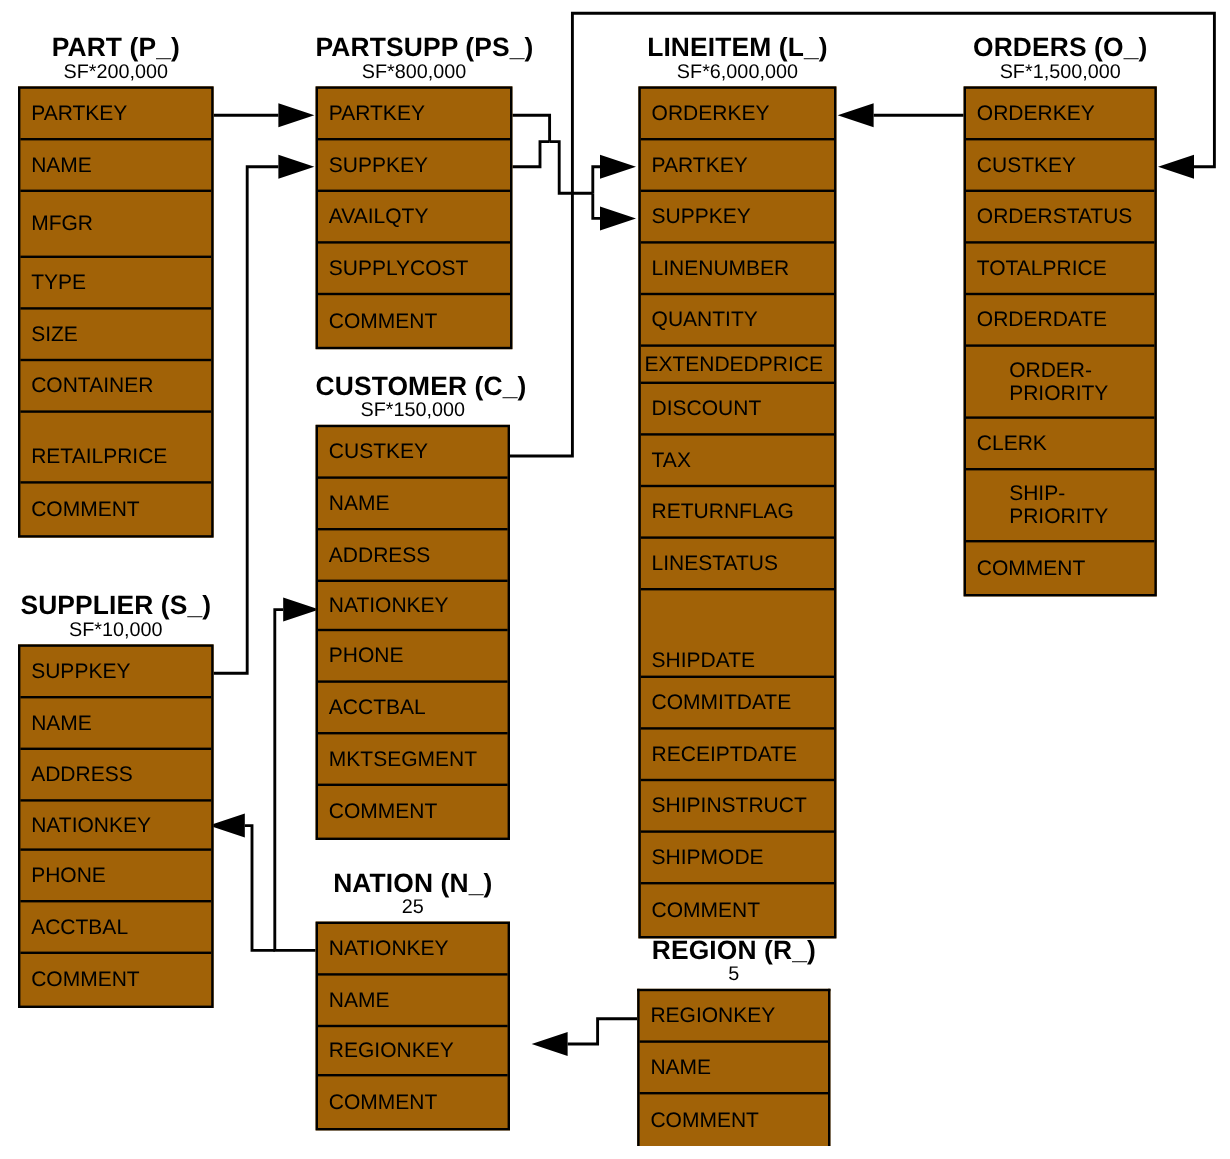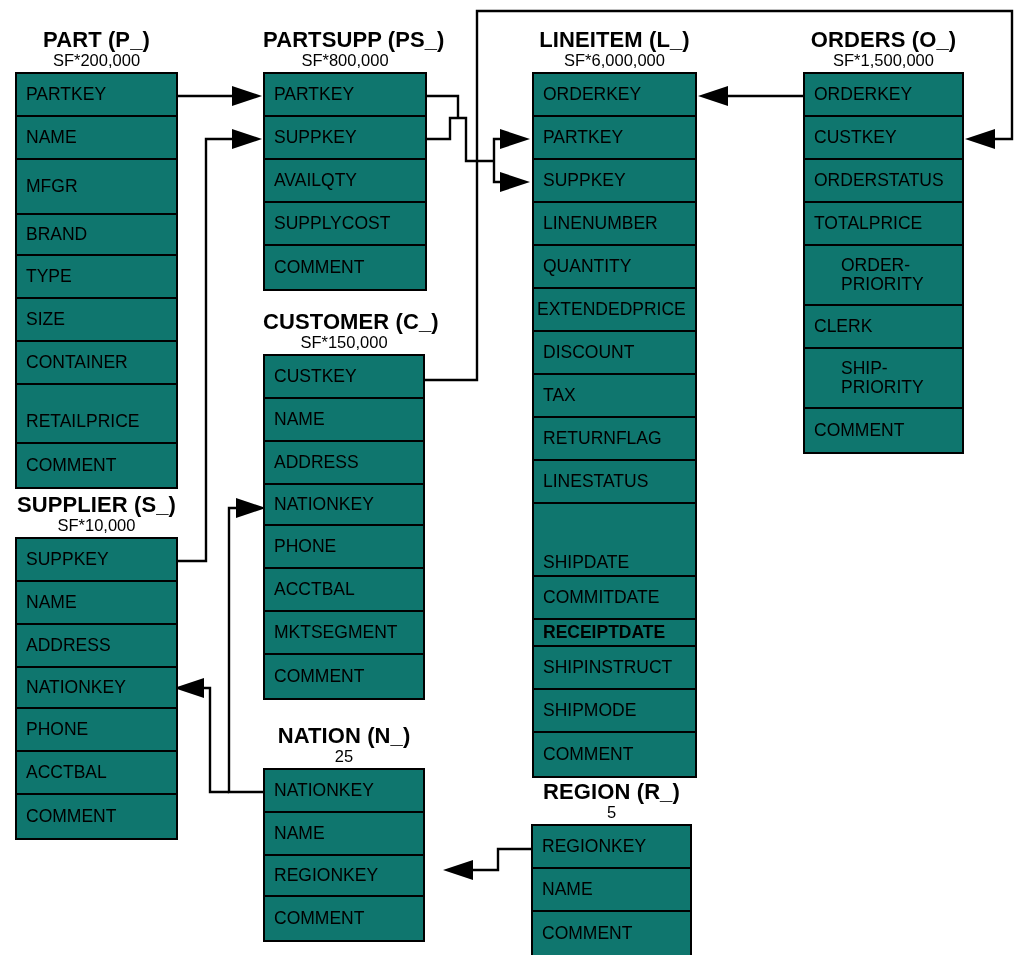--- a/index.html
+++ b/index.html
@@ -57,21 +57,21 @@
   .entity-card {
     display: block;
     font-weight: normal;
     font-size: 16.5px;
     margin-top: 1px;
   }
   .entity-box {
     position: relative;
     border: 2.5px solid #000000;
     border-top-width: 2.5px;
-    background: #0f766e;
+    background: #a16207;
     box-sizing: border-box;
     margin-top: 3px;
   }
   .field {
     box-sizing: border-box;
     border-bottom: 2.5px solid #000000;
     display: flex;
     align-items: center;
     padding-left: 9px;
     font-size: 17.5px;
@@ -160,21 +160,20 @@
 
   <div class="entity" style="left:15px; top:28px; width:163px;">
     <div class="entity-caption">
       <span class="entity-title">PART (P_)</span>
       <span class="entity-card">SF*200,000</span>
     </div>
     <div class="entity-box">
       <div class="field" style="height:43px;">PARTKEY</div>
       <div class="field" style="height:43px;">NAME</div>
       <div class="field" style="height:55px;">MFGR</div>
-      <div class="field" style="height:41px;">BRAND</div>
       <div class="field" style="height:43px;">TYPE</div>
       <div class="field" style="height:43px;">SIZE</div>
       <div class="field" style="height:43px;">CONTAINER</div>
       <div class="field" style="height:43px;margin-top:16px;">RETAILPRICE</div>
       <div class="field" style="height:43px;">COMMENT</div>
     </div>
   </div>
 
   <div class="entity" style="left:15px; top:493px; width:163px;">
     <div class="entity-caption">
@@ -240,28 +239,28 @@
     <div class="entity-caption">
       <span class="entity-title">LINEITEM (L_)</span>
       <span class="entity-card">SF*6,000,000</span>
     </div>
     <div class="entity-box">
       <div class="field" style="height:43px;">ORDERKEY</div>
       <div class="field" style="height:43px;">PARTKEY</div>
       <div class="field" style="height:43px;">SUPPKEY</div>
       <div class="field" style="height:43px;">LINENUMBER</div>
       <div class="field" style="height:43px;">QUANTITY</div>
-      <div class="field overflow" style="height:43px; padding-left:3px;">EXTENDEDPRICE</div>
+      <div class="field overflow" style="height:31px; padding-left:3px;">EXTENDEDPRICE</div>
       <div class="field" style="height:43px;">DISCOUNT</div>
       <div class="field" style="height:43px;">TAX</div>
       <div class="field" style="height:43px;">RETURNFLAG</div>
       <div class="field" style="height:43px;">LINESTATUS</div>
       <div class="field" style="height:28px;margin-top:45px;">SHIPDATE</div>
       <div class="field" style="height:43px;">COMMITDATE</div>
-      <div class="field" style="height:27px;font-weight:bold;">RECEIPTDATE</div>
+      <div class="field" style="height:43px;">RECEIPTDATE</div>
       <div class="field" style="height:43px;">SHIPINSTRUCT</div>
       <div class="field" style="height:43px;">SHIPMODE</div>
       <div class="field" style="height:43px;">COMMENT</div>
     </div>
   </div>
 
   <div class="entity" style="left:531px; top:780px; width:161px;">
     <div class="entity-caption">
       <span class="entity-title">REGION (R_)</span>
       <span class="entity-card">5</span>
@@ -276,20 +275,21 @@
   <div class="entity" style="left:803px; top:28px; width:161px;">
     <div class="entity-caption">
       <span class="entity-title">ORDERS (O_)</span>
       <span class="entity-card">SF*1,500,000</span>
     </div>
     <div class="entity-box">
       <div class="field" style="height:43px;">ORDERKEY</div>
       <div class="field" style="height:43px;">CUSTKEY</div>
       <div class="field" style="height:43px;">ORDERSTATUS</div>
       <div class="field" style="height:43px;">TOTALPRICE</div>
+      <div class="field" style="height:43px;">ORDERDATE</div>
       <div class="field two-line" style="height:60px;">
         <span class="ln">ORDER-</span>
         <span class="ln">PRIORITY</span>
       </div>
       <div class="field" style="height:43px;">CLERK</div>
       <div class="field two-line" style="height:60px;">
         <span class="ln">SHIP-</span>
         <span class="ln">PRIORITY</span>
       </div>
       <div class="field" style="height:43px;">COMMENT</div>

